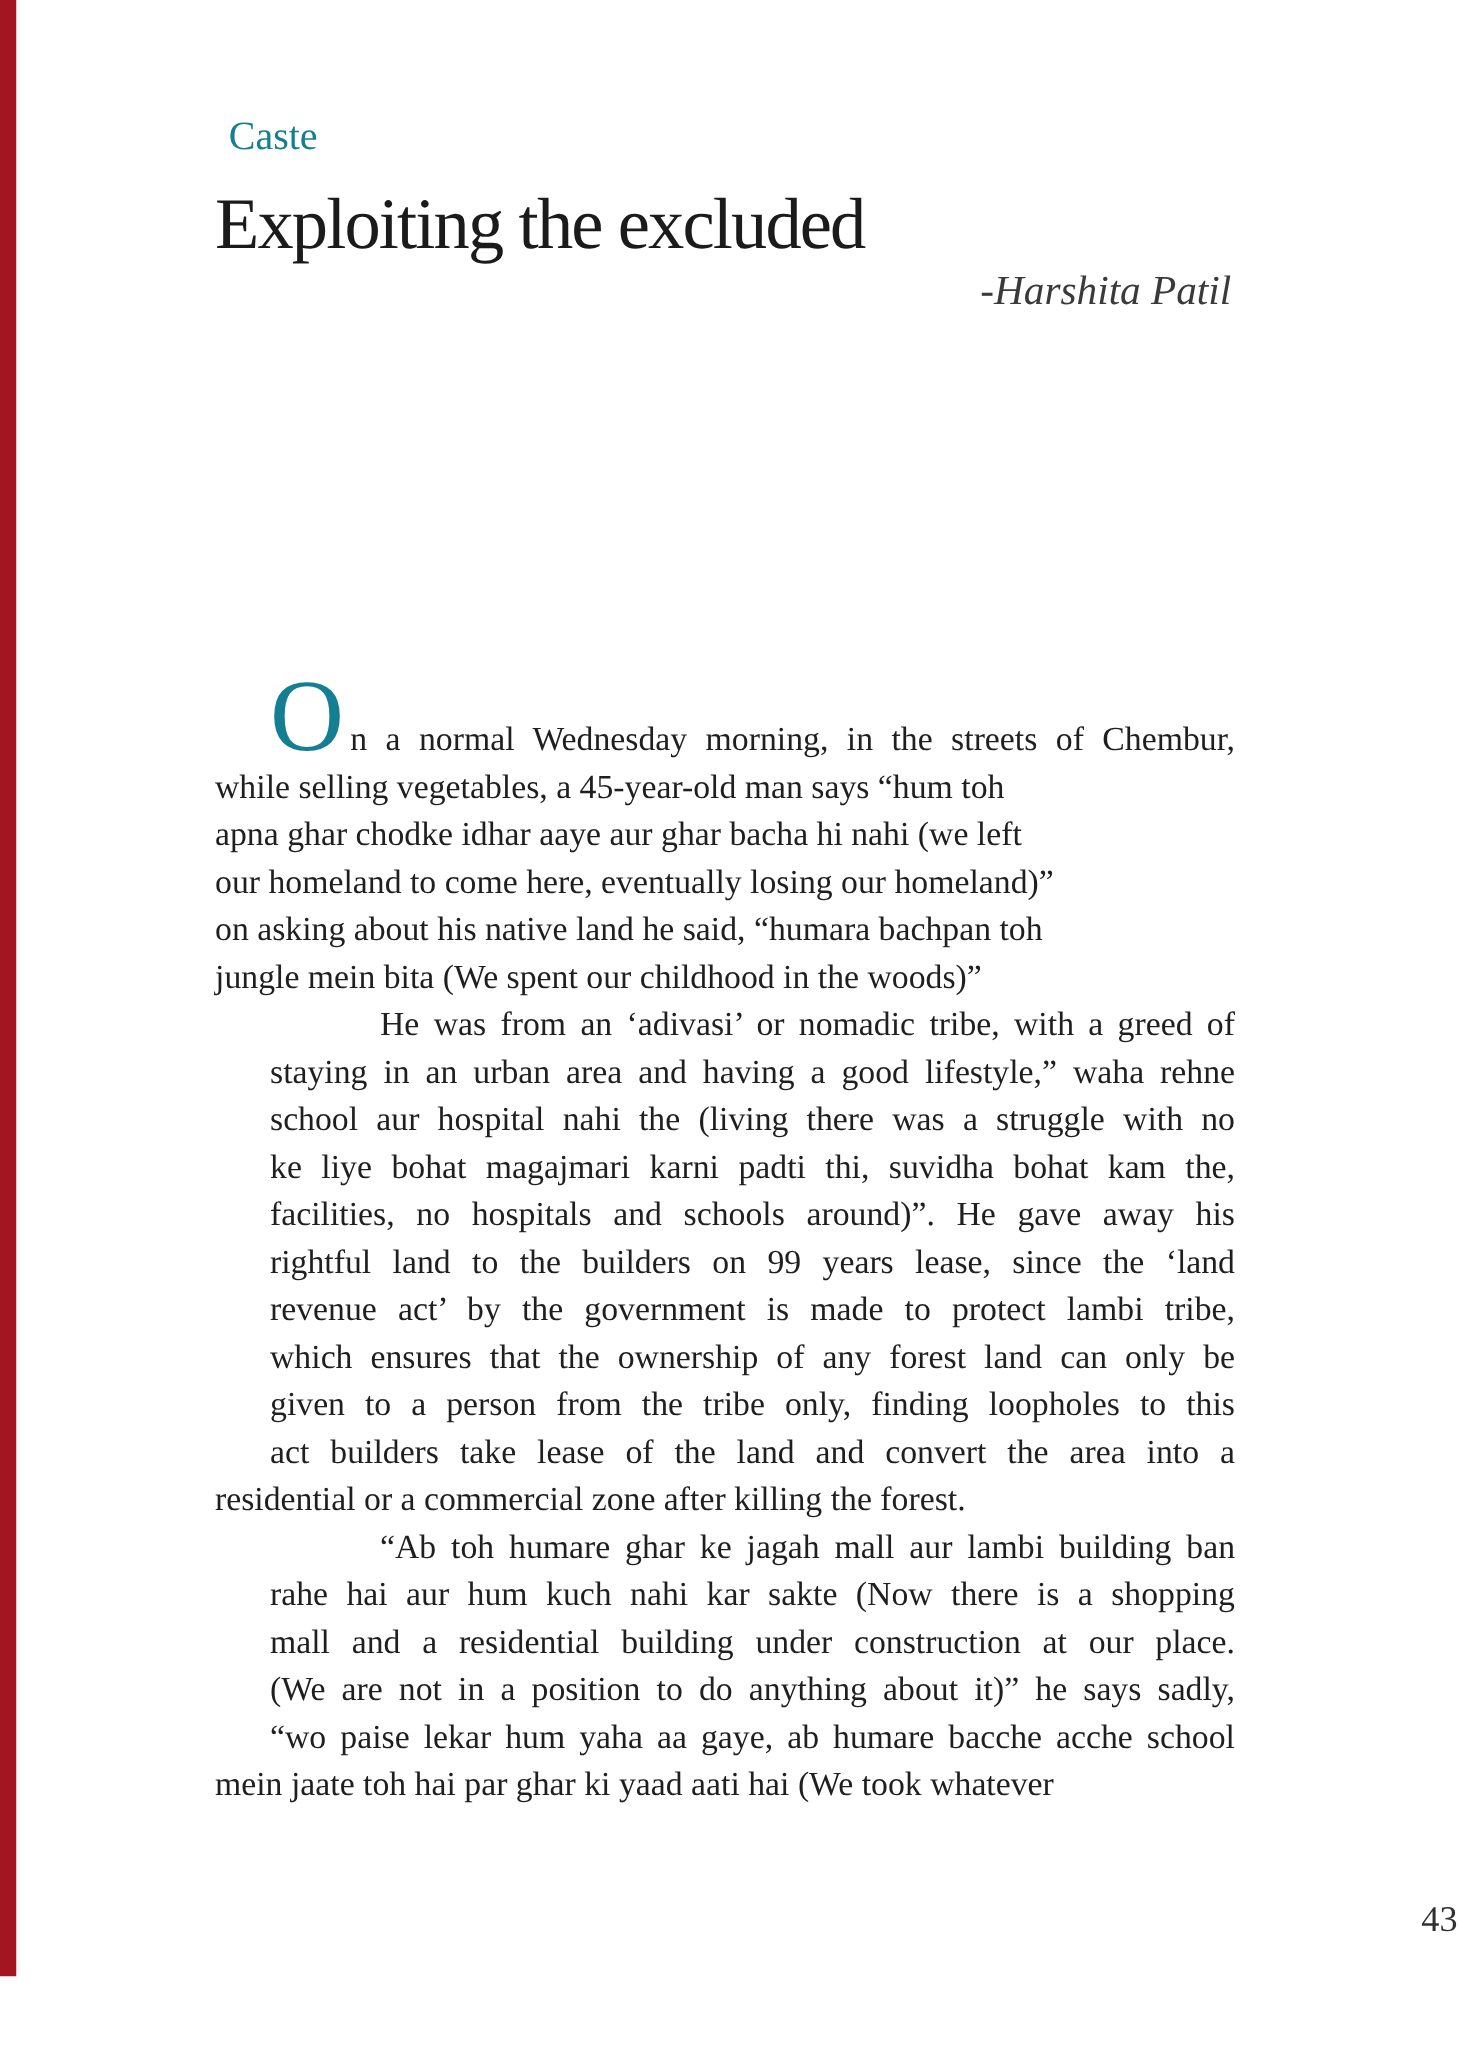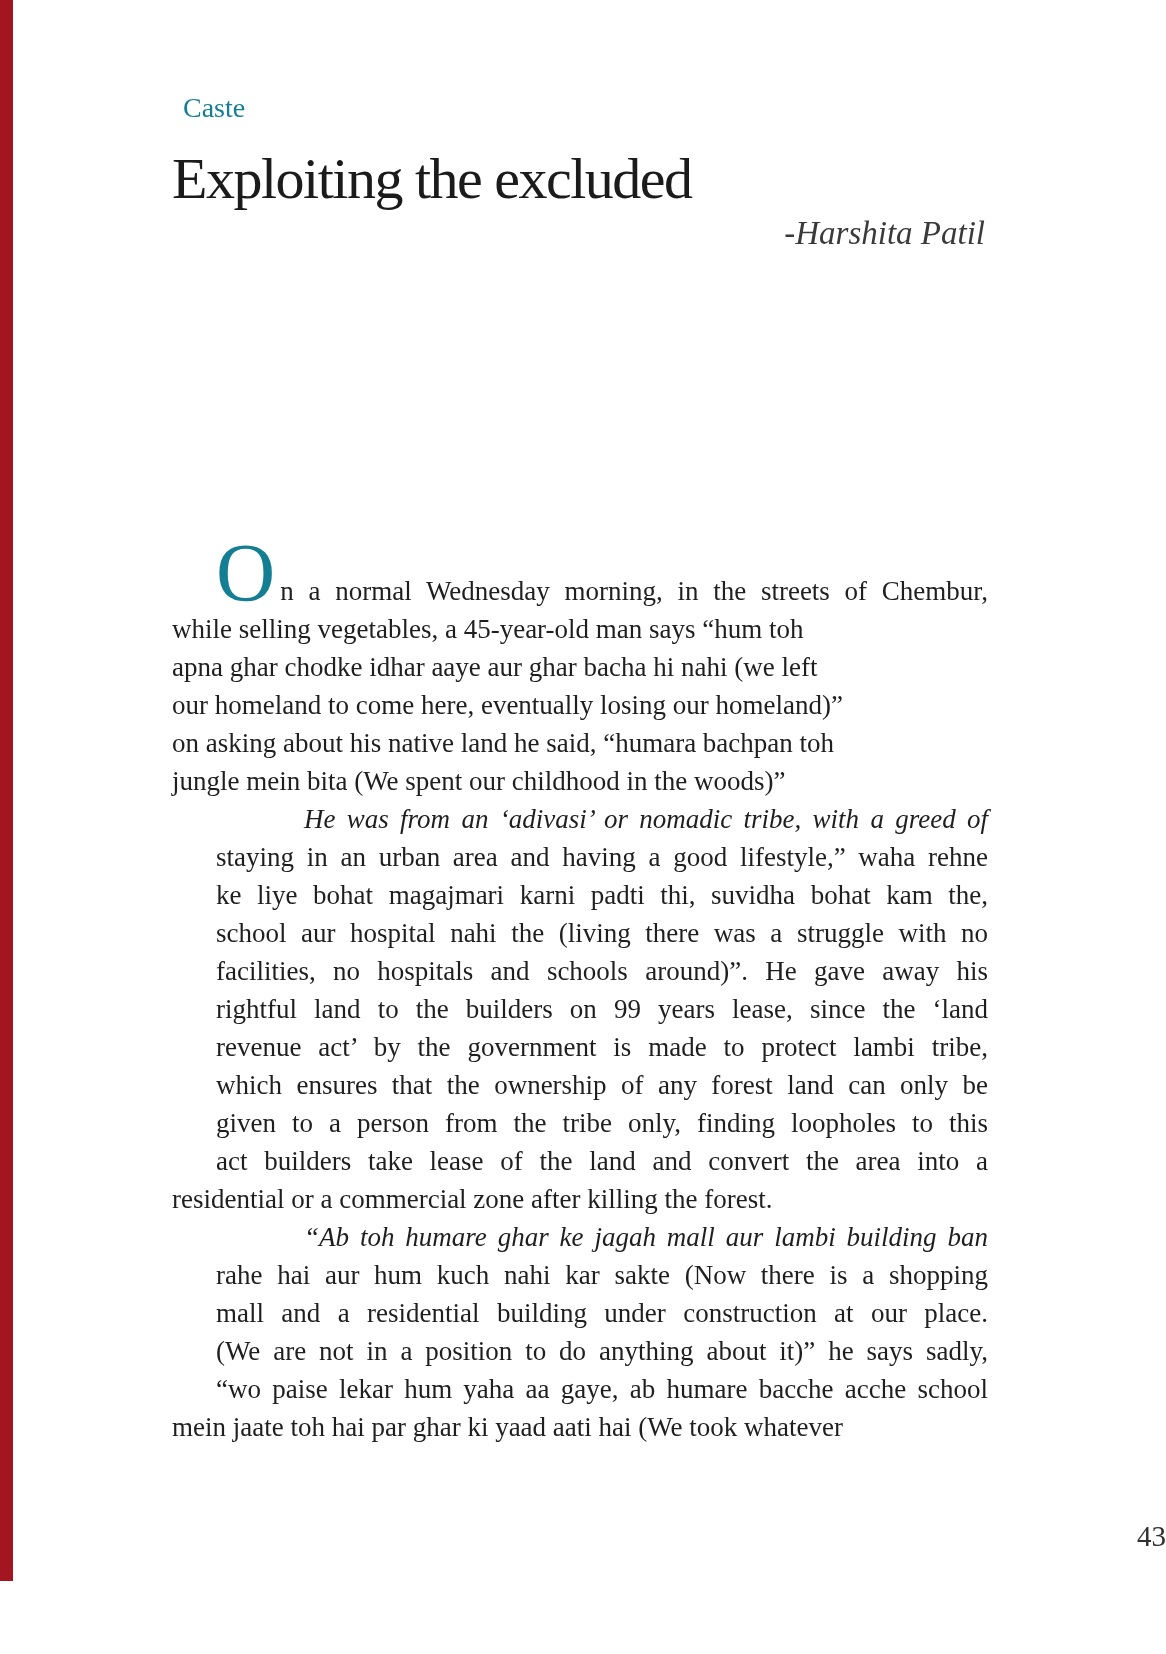--- a/index.html
+++ b/index.html
@@ -14,21 +14,21 @@
   }
   .spine {
     position: absolute;
     left: 0; top: 0;
     width: 13px; height: 1581px;
     background: var(--spine, #a31521);
   }
   .section-label {
     position: absolute;
     left: 183px; top: 90px;
-    font-size: 28px;
+    font-size: 32px;
     line-height: 36px;
     color: var(--accent, #147f93);
   }
   .title {
     position: absolute;
     left: 172px; top: 148px;
     width: 818px;
     text-align: left;
     font-size: 58px;
     line-height: 62px;
@@ -55,21 +55,21 @@
   .line {
     height: 38px;
     line-height: 38px;
     overflow: visible;
   }
   .line.j {
     text-align: justify;
     text-align-last: justify;
     margin-left: 44px;
   }
-  .line.indent { padding-left: 88px; font-style: italic; }
+  .line.indent { padding-left: 88px; }
   .initial {
     font-size: 82px;
     line-height: 0;
     color: var(--accent, #147f93);
     margin-right: 5px;
   }
   .pageno {
     position: absolute;
     left: 0; top: 1520px;
     width: 100%;
@@ -97,22 +97,22 @@
       <div class="line">while selling vegetables, a 45-year-old man says “hum toh</div>
       <div class="line">apna ghar chodke idhar aaye aur ghar bacha hi nahi (we left</div>
       <div class="line">our homeland to come here, eventually losing our homeland)”</div>
       <div class="line">on asking about his native land he said, “humara bachpan toh</div>
       <div class="line">jungle mein bita (We spent our childhood in the woods)”</div>
     </div>
 
     <div>
       <div class="line j indent">He was from an ‘adivasi’ or nomadic tribe, with a greed of</div>
       <div class="line j">staying in an urban area and having a good lifestyle,” waha rehne</div>
+      <div class="line j">school aur hospital nahi the (living there was a struggle with no</div>
       <div class="line j">ke liye bohat magajmari karni padti thi, suvidha bohat kam the,</div>
-      <div class="line j">school aur hospital nahi the (living there was a struggle with no</div>
       <div class="line j">facilities, no hospitals and schools around)”. He gave away his</div>
       <div class="line j">rightful land to the builders on 99 years lease, since the ‘land</div>
       <div class="line j">revenue act’ by the government is made to protect lambi tribe,</div>
       <div class="line j">which ensures that the ownership of any forest land can only be</div>
       <div class="line j">given to a person from the tribe only, finding loopholes to this</div>
       <div class="line j">act builders take lease of the land and convert the area into a</div>
       <div class="line">residential or a commercial zone after killing the forest.</div>
     </div>
 
     <div>

